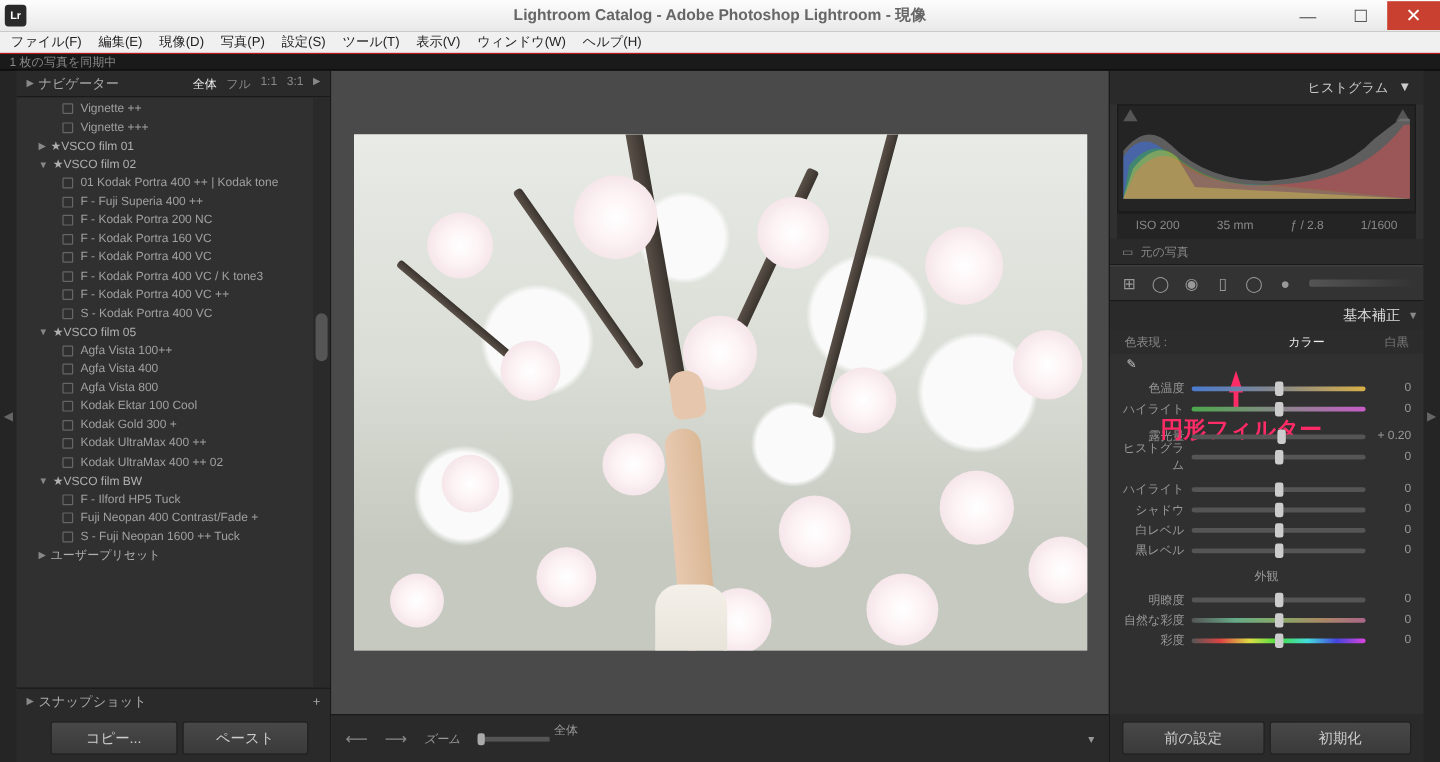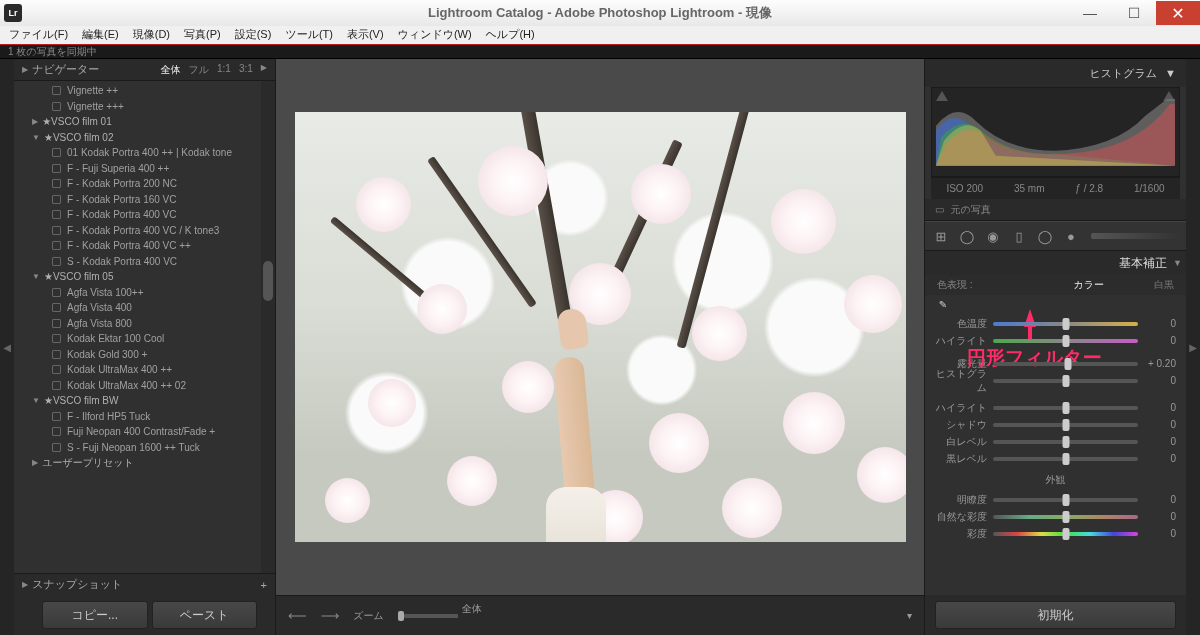--- a/index.html
+++ b/index.html
@@ -276,21 +276,21 @@
         <div class="arm">
             <div class="forearm"></div>
             <div class="hand"></div>
             <div class="sleeve"></div>
           </div>
       </div>
     </div>
     <div class="centerbottom">
       <span class="arrow-nav">⟵</span>
       <span class="arrow-nav">⟶</span>
-      <div style="display:flex;flex-direction:column;gap:1px;">
+      <div style="display:flex;flex-direction:column;gap:1px;font-style:italic;">
         <span>ズーム</span>
       </div>
       <div class="zoom-track">
           <div class="zoom-thumb"></div>
         </div>
       <span style="margin-left:-10px;margin-top:-14px">全体</span>
       <span style="margin-left:auto">▾</span>
     </div>
   </div>
 
@@ -430,18 +430,19 @@
         <div class="slider-row">
           <span class="sl">彩度</span>
           <div class="track sat">
             <div class="thumb" style="left: 50%;"></div>
           </div>
           <span class="val">0</span>
         </div>
       </div>
 
     <div class="rightbtns" style="margin-top:auto">
+      <div class="bigbtn">前の設定</div>
       <div class="bigbtn">初期化</div>
     </div>
   </div>
 
   <div class="side-arrow">▶</div>
 </div>
 
 </body></html>

